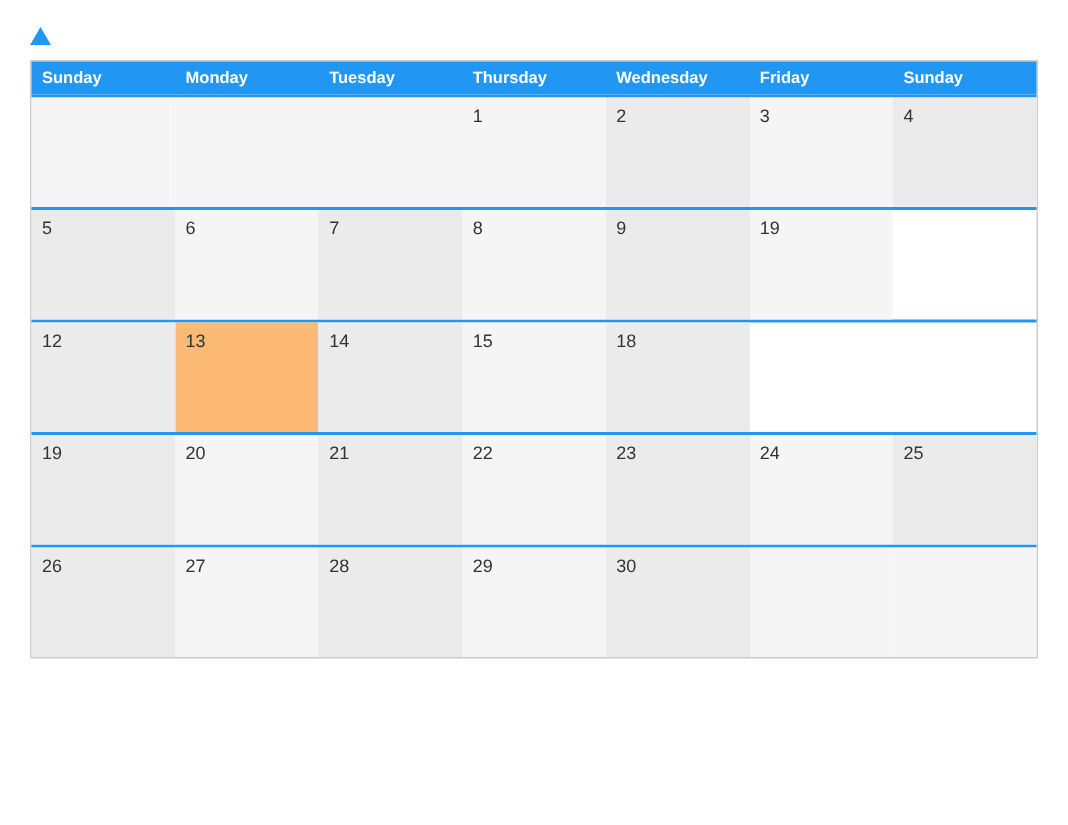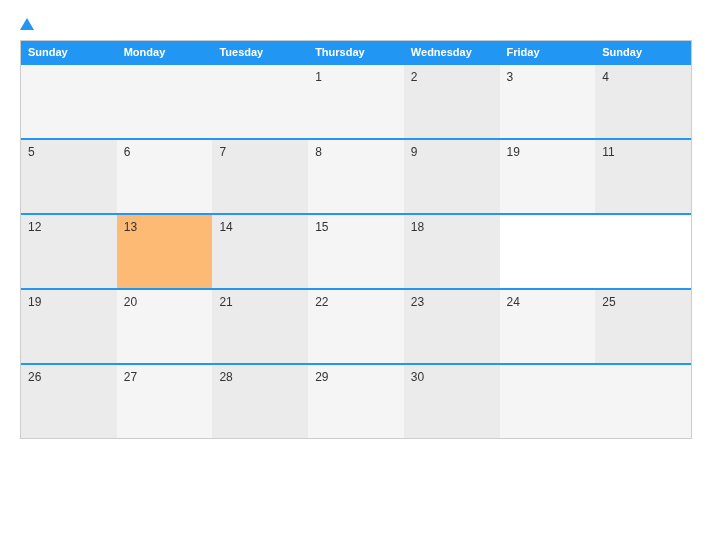--- a/index.html
+++ b/index.html
@@ -148,21 +148,20 @@
           <div class="cal-cell" style="background: rgb(245, 245, 245);"><span class="day-num">3</span></div>
           <div class="cal-cell" style="background: rgb(235, 235, 235);"><span class="day-num">4</span></div>
         </div>
         <div class="cal-week">
           <div class="cal-cell" style="background: rgb(235, 235, 235);"><span class="day-num">5</span></div>
           <div class="cal-cell" style="background: rgb(245, 245, 245);"><span class="day-num">6</span></div>
           <div class="cal-cell" style="background: rgb(235, 235, 235);"><span class="day-num">7</span></div>
           <div class="cal-cell" style="background: rgb(245, 245, 245);"><span class="day-num">8</span></div>
           <div class="cal-cell" style="background: rgb(235, 235, 235);"><span class="day-num">9</span></div>
           <div class="cal-cell" style="background: rgb(245, 245, 245);"><span class="day-num">19</span></div>
-          <div class="cal-cell" style="background: rgb(235, 235, 235);"><span class="day-num">11</span></div>
         </div>
         <div class="cal-week">
           <div class="cal-cell" style="background: rgb(235, 235, 235);"><span class="day-num">12</span></div>
           <div class="cal-cell" style="background: #fdba74;"><span class="day-num">13</span></div>
           <div class="cal-cell" style="background: rgb(235, 235, 235);"><span class="day-num">14</span></div>
           <div class="cal-cell" style="background: rgb(245, 245, 245);"><span class="day-num">15</span></div>
           <div class="cal-cell" style="background: rgb(235, 235, 235);"><span class="day-num">18</span></div>
         </div>
         <div class="cal-week">
           <div class="cal-cell" style="background: rgb(235, 235, 235);"><span class="day-num">19</span></div>

